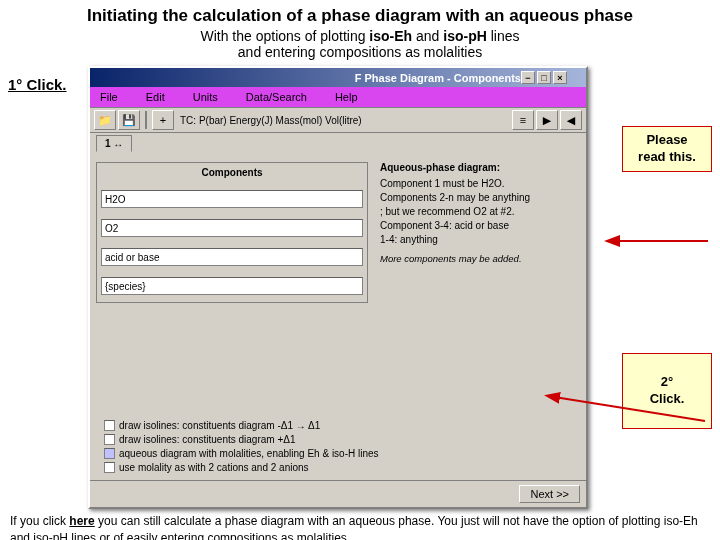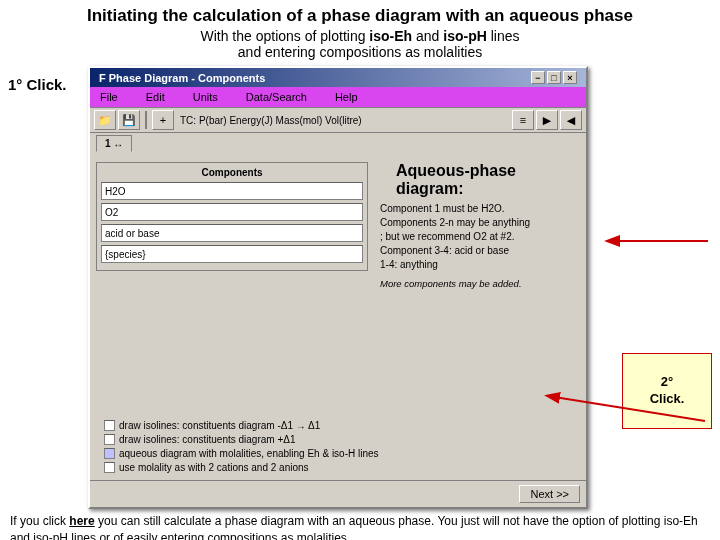--- a/index.html
+++ b/index.html
@@ -47,20 +47,21 @@
       position: relative;
     }
 
     
     .left-label {
       display: flex;
       align-items: flex-start;
       padding-top: 10px;
       width: 80px;
       flex-shrink: 0;
+      text-decoration: underline;
     }
     .click-label-1 {
       font-size: 15px;
       font-weight: bold;
       color: #000;
     }
 
     
     .dialog-area {
       flex: 1;
@@ -78,23 +79,23 @@
       box-shadow: 2px 2px 4px rgba(0,0,0,0.5);
       font-family: 'Tahoma', Arial, sans-serif;
       font-size: 11px;
     }
 
     .win-titlebar {
       background: linear-gradient(to right, #0a246a, #a6b5da);
       color: #fff;
       font-size: 11px;
       font-weight: bold;
-      padding: 3px 9px;
-      display: flex;
-      justify-content: space-between;
+      padding: 3px 19px;
+      display: flex;
+      justify-content: flex-end;
       align-items: center;
     }
     .win-titlebar-buttons {
       display: flex;
       gap: 2px;
     }
     .win-titlebar-btn {
       width: 14px;
       height: 13px;
       background: #d4d0c8;
@@ -198,31 +199,31 @@
     }
     .component-input {
       width: 100%;
       height: 18px;
       background: #fff;
       border: 1px solid #808080;
       border-top: 1px solid #606060;
       margin-bottom: 3px;
       padding: 1px 3px;
       font-size: 10px;
+      margin-top: 8px;
     }
 
     .win-right-panel {
       width: 200px;
       font-size: 10px;
     }
     .aqueous-title {
       font-weight: bold;
       margin-bottom: 4px;
-      font-size: 16px;
-      margin-left: 16px;
+      font-size: 10px;
     }
     .aqueous-text {
       font-size: 10px;
       line-height: 1.4;
       color: #000;
     }
     .more-components-text {
       font-size: 9.5px;
       margin-top: 6px;
       color: #000;
@@ -422,20 +423,23 @@
             <span>use molality as with 2 cations and 2 anions</span>
           </div>
         </div>
 
         <div class="win-bottom-bar">
           <button class="win-next-btn">Next &gt;&gt;</button>
         </div>
 
       </div>
 
+      <div class="callout-please-read">
+        <span>Please<br>read this.</span>
+      </div>
 
       <div class="callout-click2">
         <span>2°  Click.</span>
       </div>
 
       <svg class="overlay-svg" xmlns="http://www.w3.org/2000/svg">
 
         <defs>
           <marker id="arrowhead-red" markerWidth="8" markerHeight="6" refX="6" refY="3" orient="auto">
             <polygon points="0 0, 8 3, 0 6" fill="#cc0000"></polygon>

